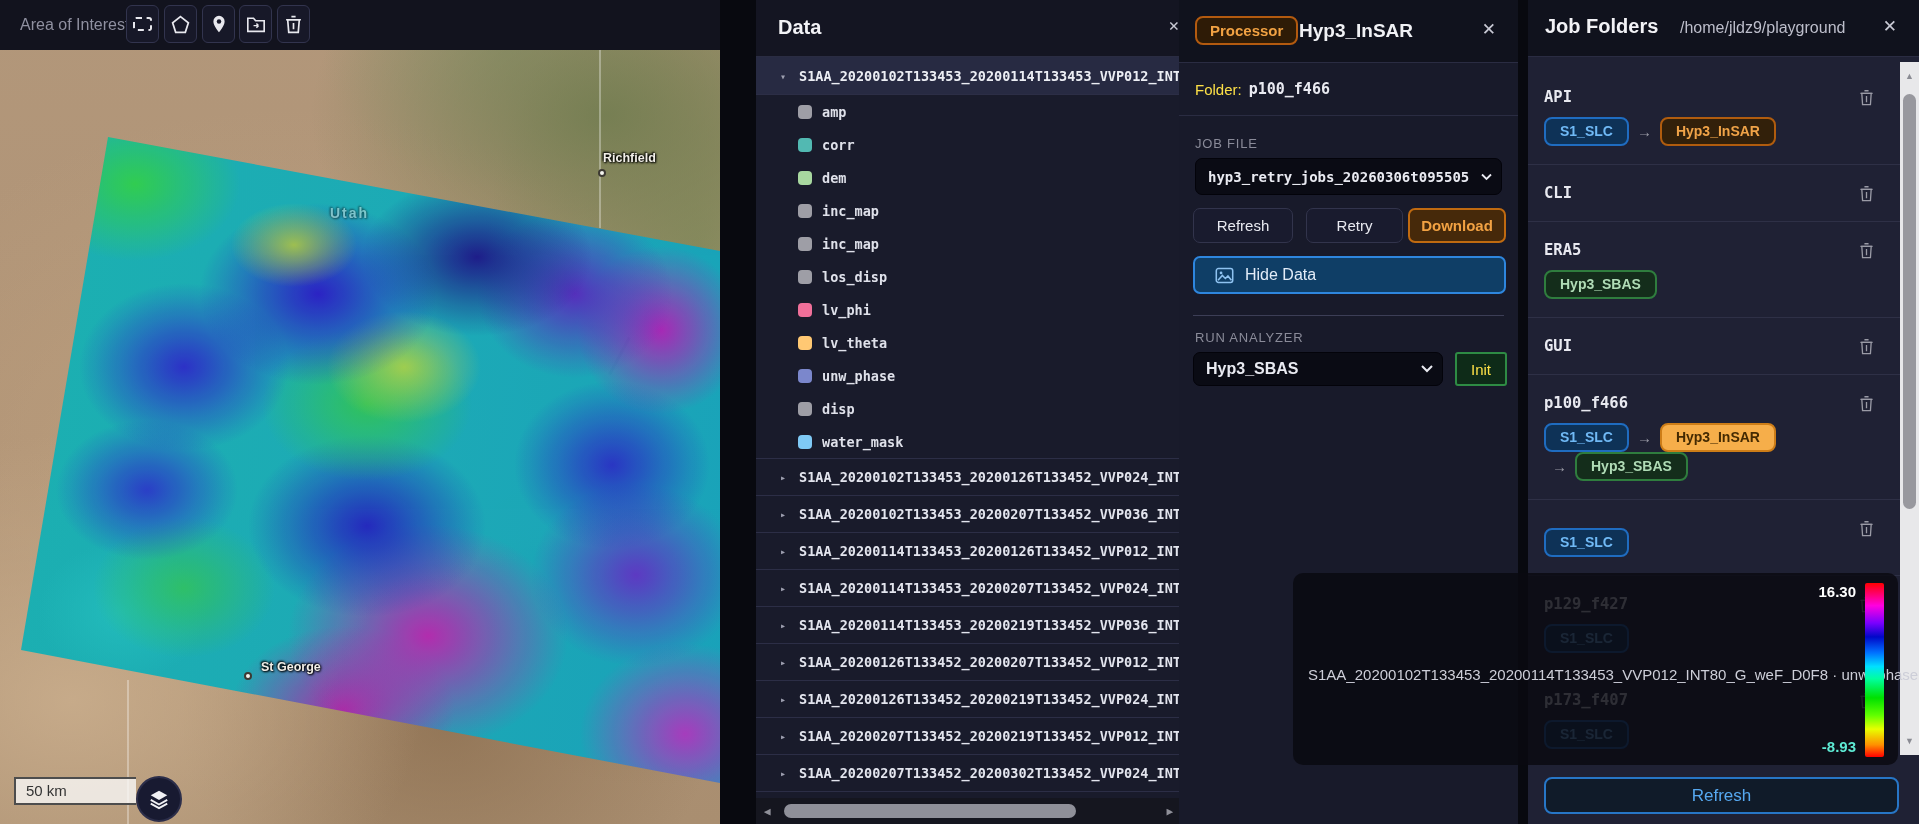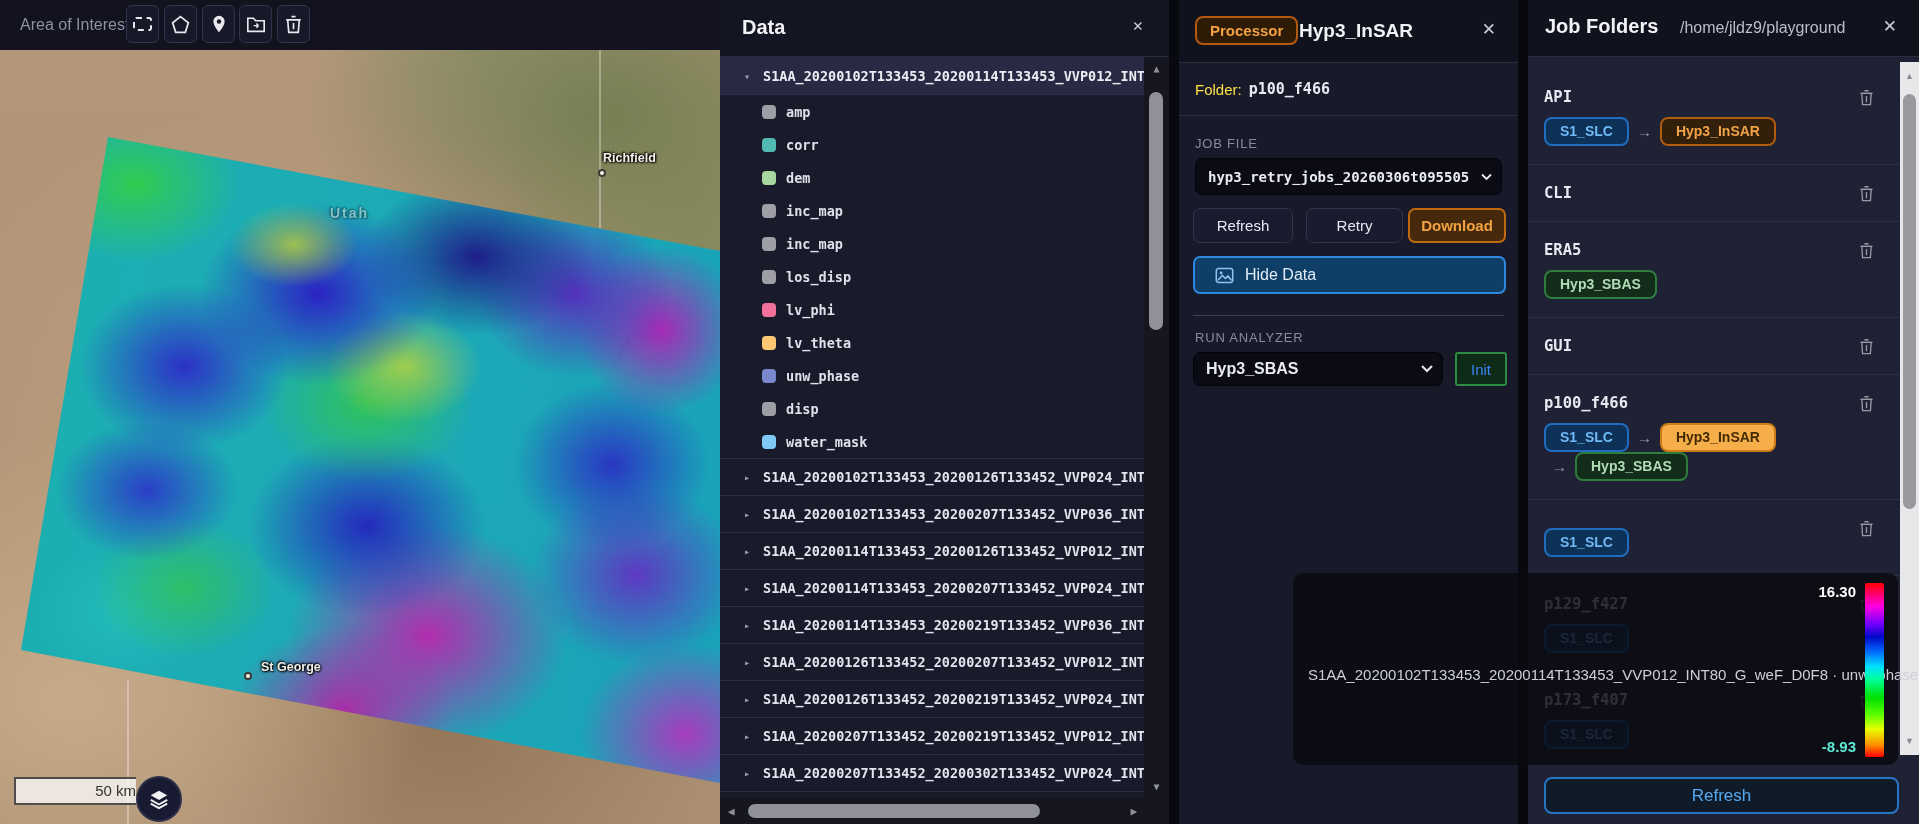--- a/index.html
+++ b/index.html
@@ -58,26 +58,26 @@
   
   #topbar { position:absolute; left:0; top:0; width:720px; height:50px; background:#12131e; }
   #aoi-label { position:absolute; left:20px; top:0; line-height:50px; color:#8f90a0; font-size:16px; }
   .tb-btn { position:absolute; top:5px; width:33px; height:38px; background:#171828;
     border:1px solid #32344e; border-radius:6px; display:flex; align-items:center; justify-content:center; cursor:pointer; }
   .dashed-rect { width:19px; height:14px; border:2px dashed #e8e8ee; border-radius:3px; }
 
   
   #scalebar { position:absolute; left:14px; top:777px; width:122px; height:28px;
     background:rgba(250,250,250,.78); border:2px solid #4d4d4d; border-right:none;
-    color:#333; font-size:15px; line-height:24px; padding-left:26px;text-align:right; }
+    color:#333; font-size:15px; line-height:24px; padding-left:10px; }
   #layers-btn { position:absolute; left:136px; top:776px; width:46px; height:46px; border-radius:50%;
     background:#181a31; border:2px solid #2c2e4a; display:flex; align-items:center; justify-content:center; cursor:pointer; }
 
   
-  #data-panel { position:absolute; left:720px; top:0; width:449px; height:824px; background:#191b2b; }
+  #data-panel { position:absolute; left:756px; top:0; width:449px; height:824px; background:#191b2b; }
   #data-header { position:absolute; left:0; top:0; width:100%; height:57px; background:#141522; border-bottom:1px solid #2a2c42; }
   #data-title { position:absolute; left:22px; top:16px; font-size:20px; font-weight:bold; color:#f2f2f6; }
   .close-x { position:absolute; top:17px; font-size:17px; color:#c8c9d4; cursor:pointer; line-height:1; }
   #data-close { right:26px; }
   #tree { position:absolute; left:0; top:57px; width:424px; height:741px; overflow:hidden; }
   #tree-parent { height:38px; background:#272a42; border-bottom:1px solid #2c2e46; position:relative; cursor:pointer; }
   #tree-parent .caret, .tree-row .caret { position:absolute; left:24px; top:50%; transform:translateY(-50%);
     color:#9ea0b0; font-size:10px; }
   #tree-parent .lbl { position:absolute; left:43px; top:50%; transform:translateY(-50%);
     font-size:13.5px; font-weight:bold; color:#eceef4; white-space:nowrap; }
@@ -120,21 +120,21 @@
     display:flex; align-items:center; justify-content:center; cursor:pointer; }
   #btn-refresh { left:14px; width:100px; background:#191b2e; border:1px solid #32344c; color:#e9eaf1; }
   #btn-retry { left:127px; width:97px; background:#191b2e; border:1px solid #32344c; color:#e9eaf1; }
   #btn-download { left:229px; width:98px; background:#46290a; border:2px solid #c06a10; color:#f2a243; font-weight:600; }
   #btn-hide-data { position:absolute; left:14px; top:256px; width:313px; height:38px; background:#0f3e66;
     border:2px solid #2e86de; border-radius:7px; display:flex; align-items:center; padding-left:20px; gap:11px;
     color:#e2ecf8; font-size:16px; cursor:pointer; }
   #proc-divider { position:absolute; left:14px; top:315px; width:311px; height:1px; background:#3c3e56; }
   #analyzer-select { left:14px; top:352px; width:250px; height:34px; font-size:16px; font-weight:bold; }
   #btn-init { position:absolute; left:276px; top:352px; width:52px; height:34px; background:#0e2b18;
-    border:2px solid #2e8b44; border-radius:3px; color:#3b82f6; font-size:15px;
+    border:2px solid #2e8b44; border-radius:3px; color:#fde047; font-size:15px;
     display:flex; align-items:center; justify-content:center; cursor:pointer; }
 
   
   #jobs-panel { position:absolute; left:1528px; top:0; width:391px; height:824px; background:#1f2134; overflow:hidden; }
   #jobs-header { position:absolute; left:0; top:0; width:100%; height:57px; background:#10121d; border-bottom:1px solid #2a2c42; z-index:5; }
   #jobs-title { position:absolute; left:17px; top:15px; font-size:20px; font-weight:bold; color:#f2f2f6; }
   #jobs-path { position:absolute; left:152px; top:19px; font-size:16px; color:#bdbecb; }
   #jobs-close { right:22px; top:18px; }
   #job-list { position:absolute; left:0; top:57px; width:372px; padding-top:12px; }
   .job-item { position:relative; padding:18px 0 18px 16px; border-bottom:1px solid #2e3046; }

